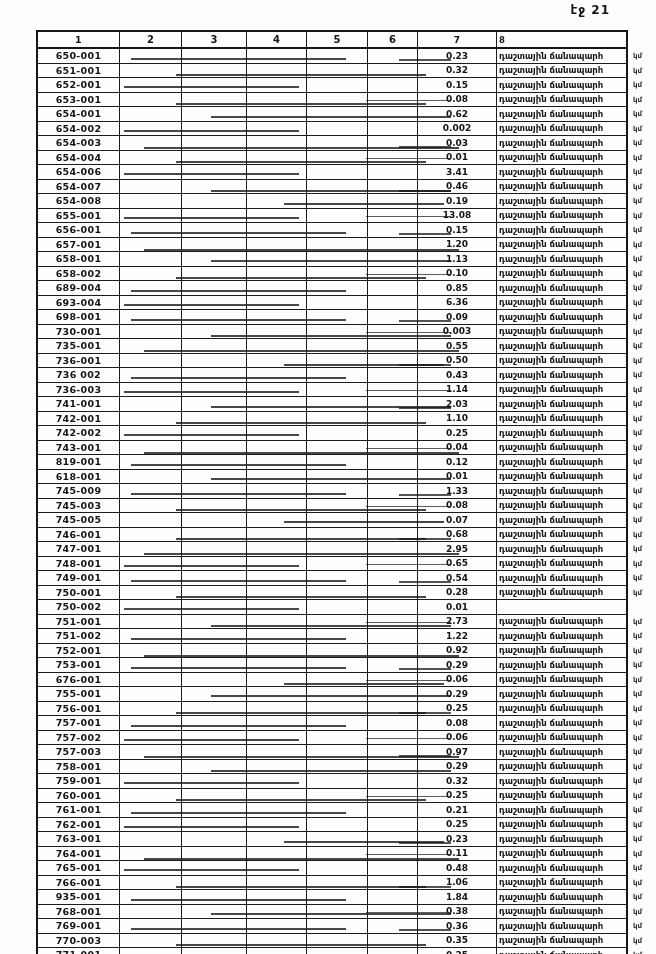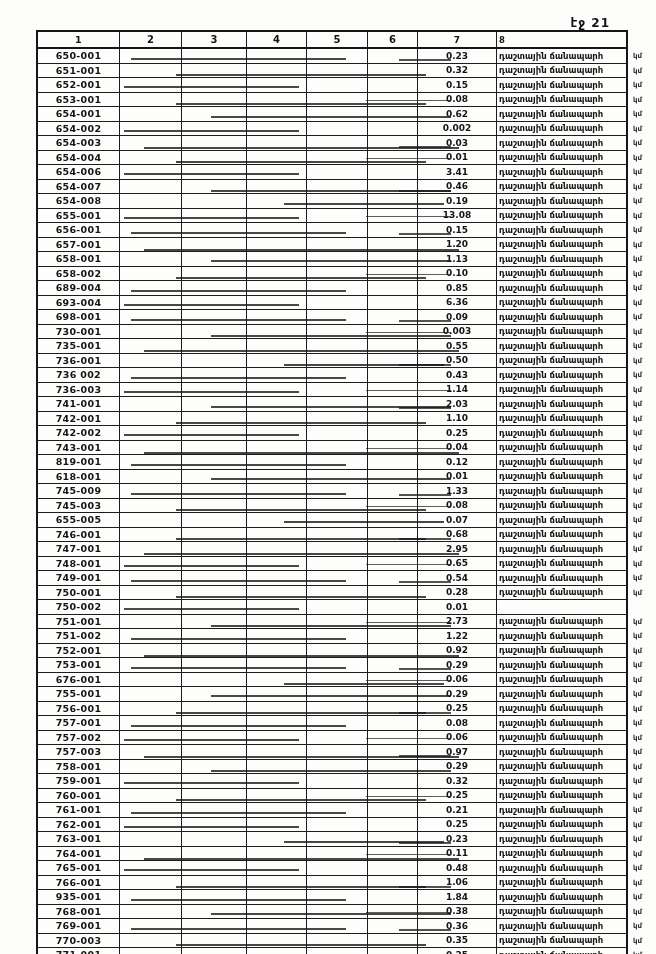--- a/index.html
+++ b/index.html
@@ -6,21 +6,21 @@
   body{
     width:656px;height:954px;
     background:#fdfdfb;
     font-family:"DejaVu Sans", sans-serif;
     color:#141414;
     position:relative;
     overflow:hidden;
   }
   .sheet{position:absolute;inset:0;}
   .page-label{
-    position:absolute;top:16px;right:46px;
+    position:absolute;top:3px;right:46px;
     font-size:12px;font-weight:bold;letter-spacing:1px;
   }
   .doc-table{
     position:absolute;left:36px;top:30px;width:620px;
   }
   .row{
     display:grid;
     grid-template-columns:84px 62px 65px 60px 61px 50px 79px 131px 28px;
     position:relative;
   }
@@ -475,21 +475,21 @@
     <div class="cell c3"></div>
     <div class="cell c4"></div>
     <div class="cell c5"></div>
     <div class="cell c6"></div>
     <div class="cell c7">0.08</div>
     <div class="cell c8">դաշտային ճանապարհ</div>
     <div class="unit-cell">կմ</div>
   </div>
 
   <div class="row body-row">
-    <div class="cell c1">655-005</div>
+    <div class="cell c1">745-005</div>
     <div class="cell c2"></div>
     <div class="cell c3"></div>
     <div class="cell c4"></div>
     <div class="cell c5"></div>
     <div class="cell c6"></div>
     <div class="cell c7">0.07</div>
     <div class="cell c8">դաշտային ճանապարհ</div>
     <div class="unit-cell">կմ</div>
   </div>
 

